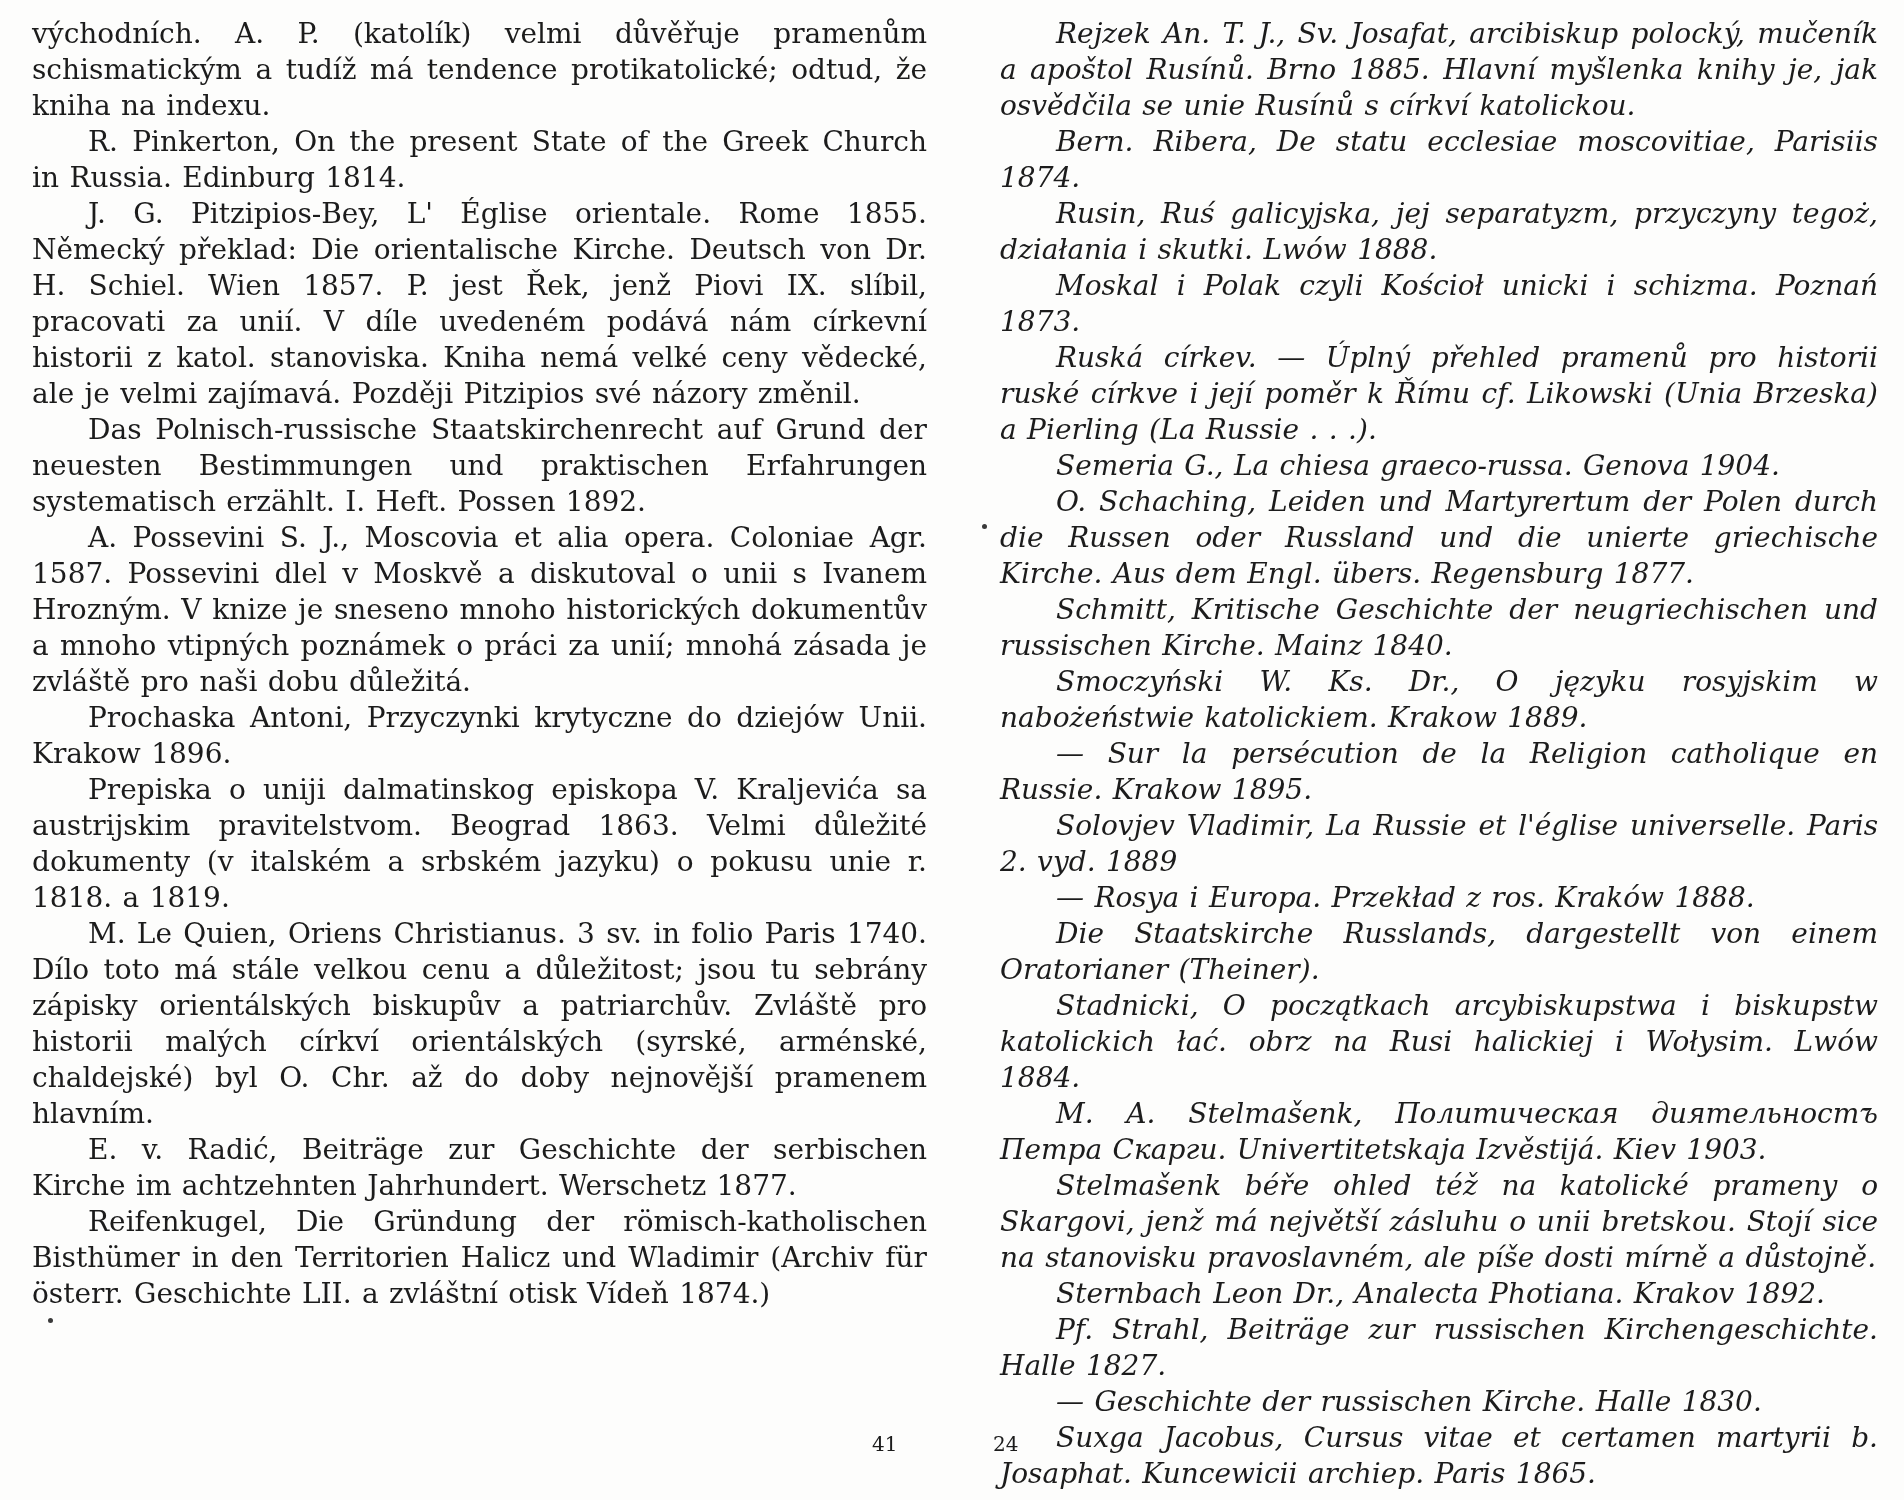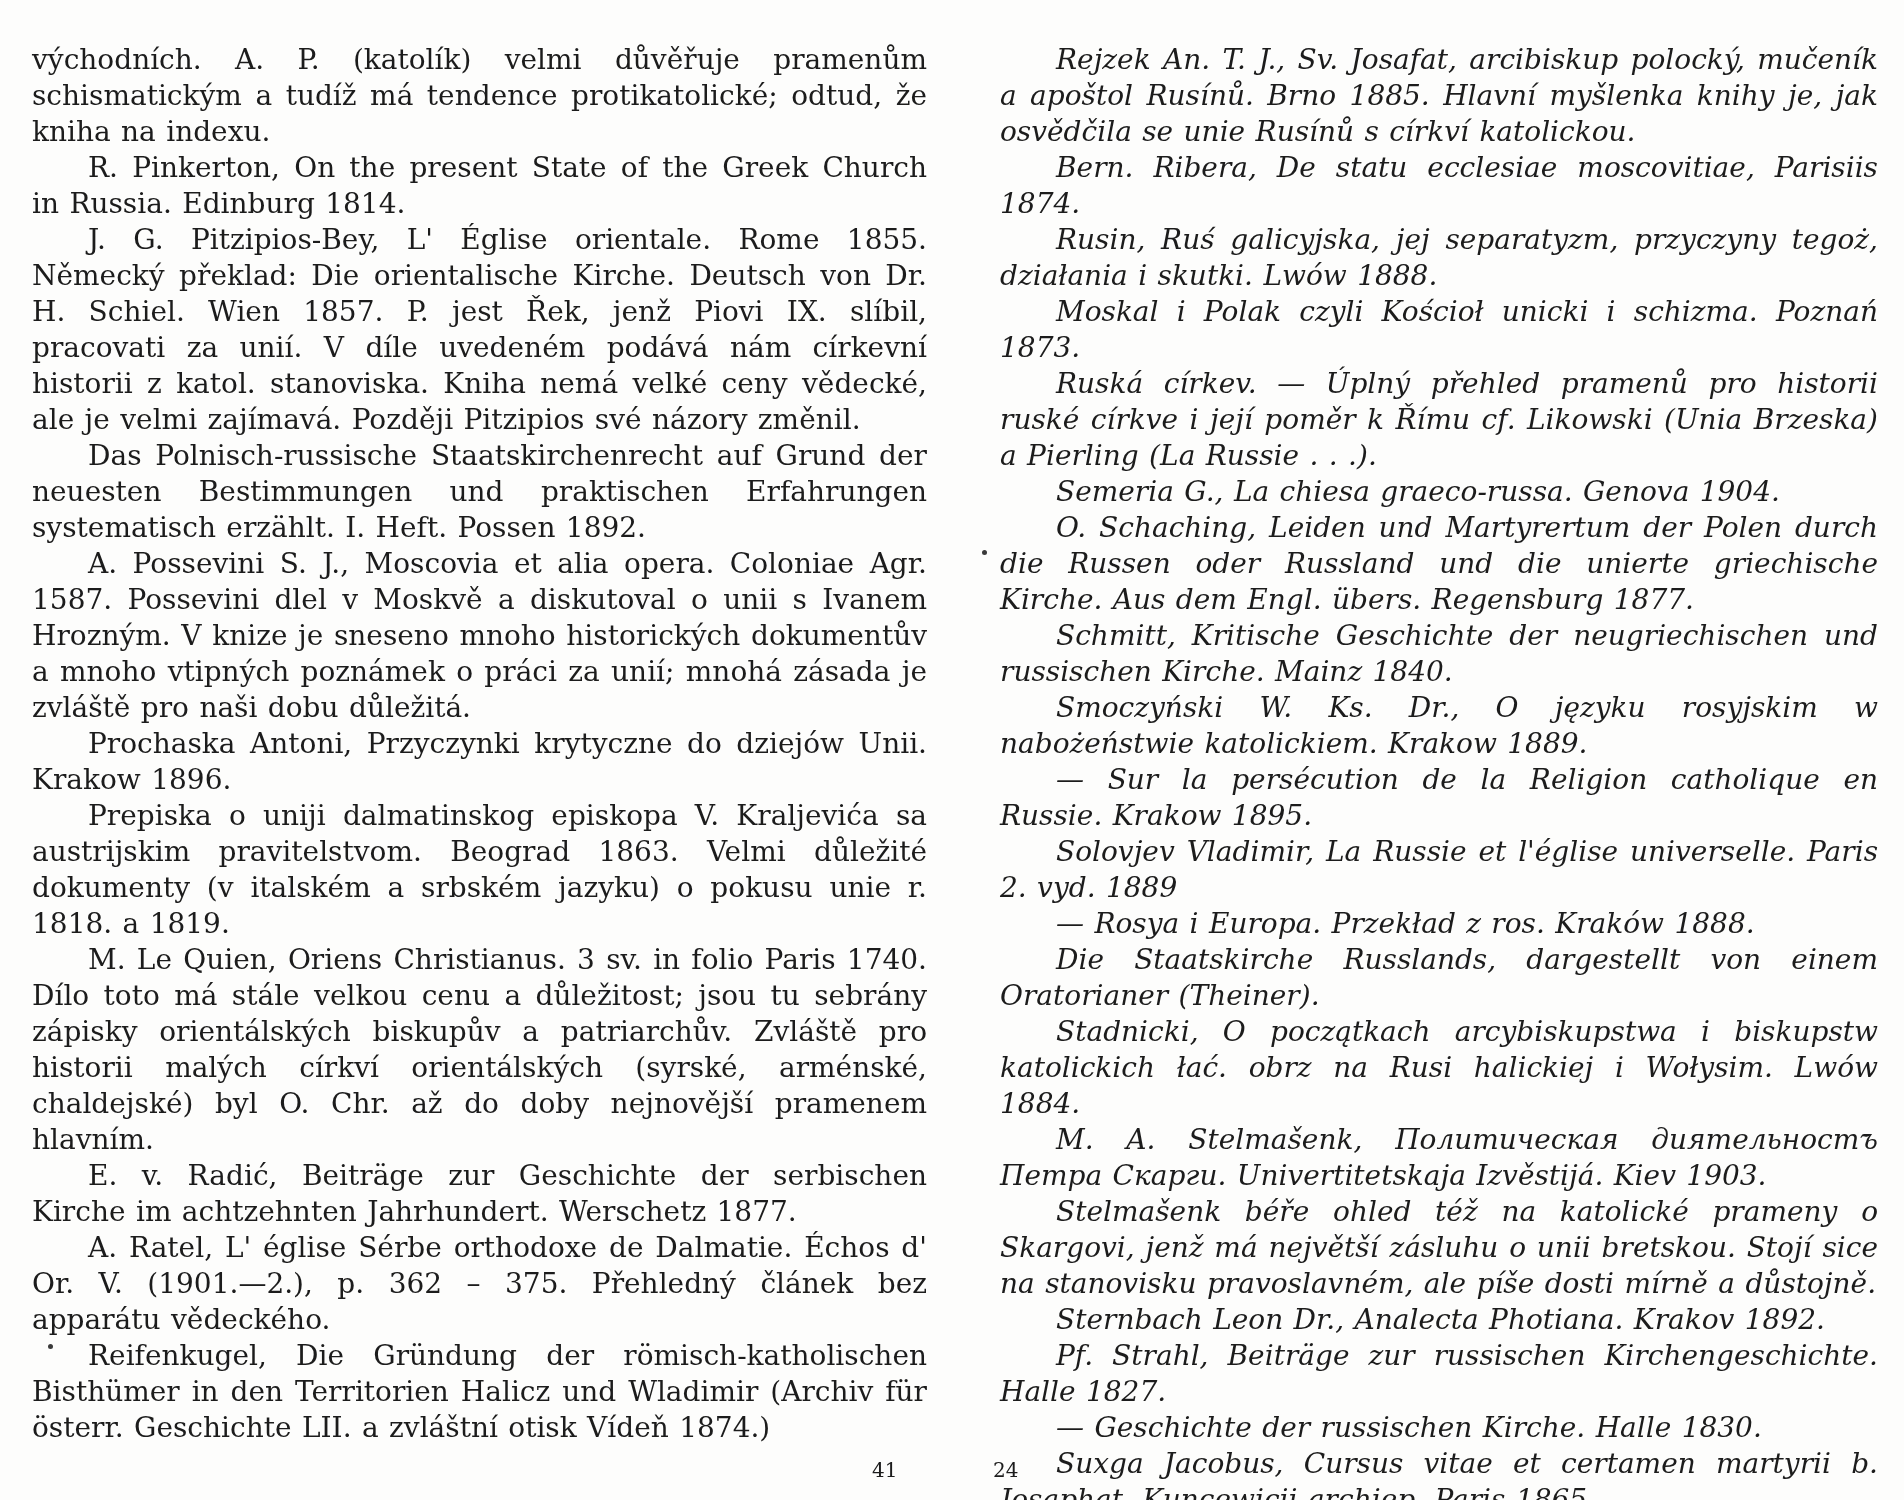--- a/index.html
+++ b/index.html
@@ -11,21 +11,20 @@
     height: 1500px;
     background: #fdfdfc;
     position: relative;
     overflow: hidden;
     font-family: "DejaVu Serif", serif;
     color: #1c1c1c;
   }
   .spread {
     position: absolute;
     inset: 0;
-    margin-top: 26px;
   }
   .column {
     position: absolute;
     top: 16px;
     font-size: 28px;
     line-height: 36px;
     text-align: justify;
     word-spacing: 1.5px;
   }
   .column.left {
@@ -74,21 +73,20 @@
   <div class="column left">
       <p class="para">východních. A. P. (katolík) velmi důvěřuje pramenům schismatickým a tudíž má tendence protikatolické; odtud, že kniha na indexu.</p>
       <p class="para indent">R. Pinkerton, On the present State of the Greek Church in Russia. Edinburg 1814.</p>
       <p class="para indent">J. G. Pitzipios-Bey, L' Église orientale. Rome 1855. Německý překlad: Die orientalische Kirche. Deutsch von Dr. H. Schiel. Wien 1857. P. jest Řek, jenž Piovi IX. slíbil, pracovati za unií. V díle uvedeném podává nám církevní historii z katol. stanoviska. Kniha nemá velké ceny vědecké, ale je velmi zajímavá. Později Pitzipios své názory změnil.</p>
       <p class="para indent">Das Polnisch-russische Staatskirchenrecht auf Grund der neuesten Bestimmungen und praktischen Erfahrungen systematisch erzählt. I. Heft. Possen 1892.</p>
       <p class="para indent">A. Possevini S. J., Moscovia et alia opera. Coloniae Agr. 1587. Possevini dlel v Moskvě a diskutoval o unii s Ivanem Hrozným. V knize je sneseno mnoho historických dokumentův a mnoho vtipných poznámek o práci za unií; mnohá zásada je zvláště pro naši dobu důležitá.</p>
       <p class="para indent">Prochaska Antoni, Przyczynki krytyczne do dziejów Unii. Krakow 1896.</p>
       <p class="para indent">Prepiska o uniji dalmatinskog episkopa V. Kraljevića sa austrijskim pravitelstvom. Beograd 1863. Velmi důležité dokumenty (v italském a srbském jazyku) o pokusu unie r. 1818. a 1819.</p>
       <p class="para indent">M. Le Quien, Oriens Christianus. 3 sv. in folio Paris 1740. Dílo toto má stále velkou cenu a důležitost; jsou tu sebrány zápisky orientálských biskupův a patriarchův. Zvláště pro historii malých církví orientálských (syrské, arménské, chaldejské) byl O. Chr. až do doby nejnovější pramenem hlavním.</p>
       <p class="para indent">E. v. Radić, Beiträge zur Geschichte der serbischen Kirche im achtzehnten Jahrhundert. Werschetz 1877.</p>
-      <p class="para indent">A. Ratel, L' église Sérbe orthodoxe de Dalmatie. Échos d' Or. V. (1901.—2.), p. 362 – 375. Přehledný článek bez apparátu vědeckého.</p>
       <p class="para indent">Reifenkugel, Die Gründung der römisch-katholischen Bisthümer in den Territorien Halicz und Wladimir (Archiv für österr. Geschichte LII. a zvláštní otisk Vídeň 1874.)</p>
     </div>
 
   <div class="column right">
       <p class="para indent">Rejzek An. T. J., Sv. Josafat, arcibiskup polocký, mučeník a apoštol Rusínů. Brno 1885. Hlavní myšlenka knihy je, jak osvědčila se unie Rusínů s církví katolickou.</p>
       <p class="para indent">Bern. Ribera, De statu ecclesiae moscovitiae, Parisiis 1874.</p>
       <p class="para indent">Rusin, Ruś galicyjska, jej separatyzm, przyczyny tegoż, działania i skutki. Lwów 1888.</p>
       <p class="para indent">Moskal i Polak czyli Kościoł unicki i schizma. Poznań 1873.</p>
       <p class="para indent">Ruská církev. — Úplný přehled pramenů pro historii ruské církve i její poměr k Římu cf. Likowski (Unia Brzeska) a Pierling (La Russie . . .).</p>
       <p class="para indent">Semeria G., La chiesa graeco-russa. Genova 1904.</p>

